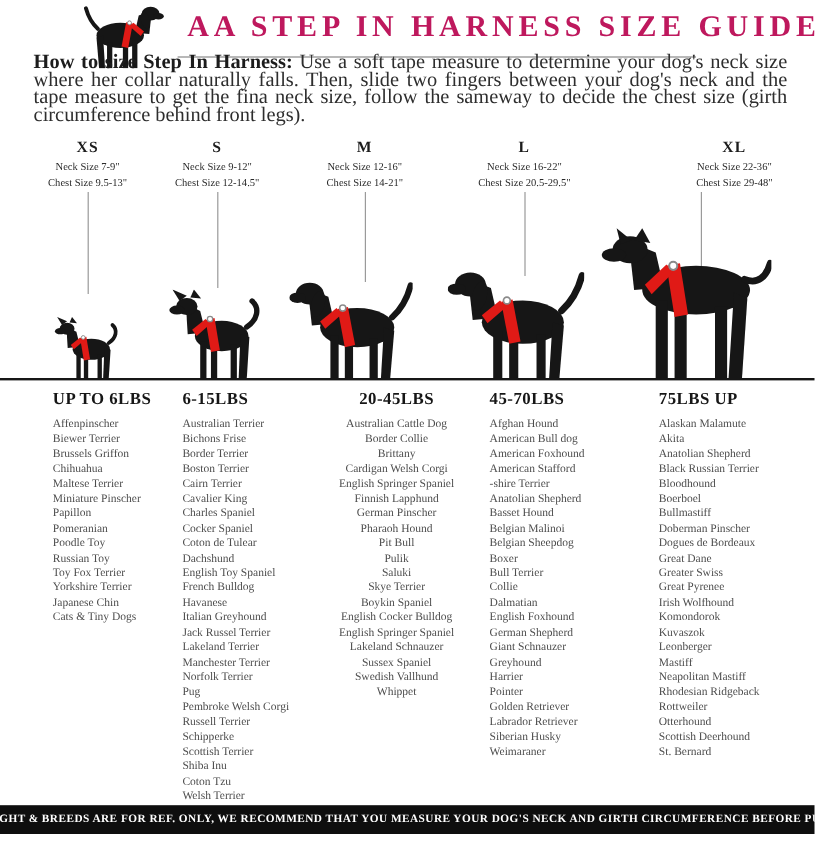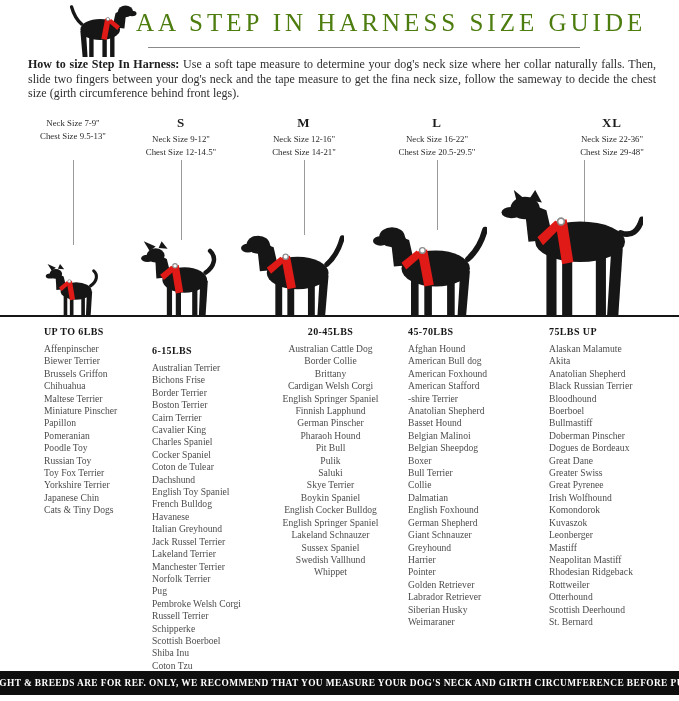--- a/index.html
+++ b/index.html
@@ -11,26 +11,26 @@
   
   .defs{position:absolute;width:0;height:0;overflow:hidden;}
   .ink{fill:var(--ink);}
   .tl{fill:none;stroke:var(--ink);stroke-linecap:round;}
   .t6{stroke-width:6;} .t5{stroke-width:5;}
   .band{fill:var(--red);}
   .ring{fill:#fff;stroke:#8b8b8b;stroke-width:1.5;}
 
   .logo-wrap{position:absolute;left:70px;top:2px;width:67px;height:55px;}
   .logo-wrap svg{width:100%;height:100%;display:block;transform:scaleX(-1);}
-  .page-title{position:absolute;left:136px;top:9px;width:470px;margin:0;font-size:25px;
-              font-weight:400;letter-spacing:4px;color:#4d7c0f;white-space:nowrap;}
+  .page-title{position:absolute;left:156px;top:9px;width:470px;margin:0;font-size:25px;
+              font-weight:700;letter-spacing:4px;color:#be185d;white-space:nowrap;}
   .title-rule{position:absolute;left:148px;top:47px;width:432px;height:1px;background:#8a8a8a;}
 
-  .instructions{position:absolute;left:28px;top:57px;width:628px;margin:0;
-                font-size:12px;line-height:14.6px;color:#2e2e2e;text-align:justify;}
+  .instructions{position:absolute;left:28px;top:45px;width:628px;margin:0;
+                font-size:17px;line-height:14.6px;color:#2e2e2e;text-align:justify;}
   .instructions b{font-weight:700;color:#1c1c1c;}
 
   .size-col{position:absolute;top:115px;width:132px;text-align:center;}
   .size-col .sz{font-size:13px;font-weight:700;color:#1c1c1c;letter-spacing:1px;}
   .size-col .ms{font-size:8.8px;color:#2a2a2a;margin-top:3px;}
   .p0{left:7px;} .p1{left:115px;} .p2{left:238px;} .p3{left:371px;} .p4{left:546px;}
 
   .conn{position:absolute;top:160px;width:1px;background:var(--cgray);}
   .k0{left:73px;height:85px;} .k1{left:181px;height:80px;} .k2{left:304px;height:75px;}
   .k3{left:437px;height:70px;} .k4{left:584px;height:62px;}
@@ -39,22 +39,22 @@
   .dogwrap svg{width:100%;height:100%;display:block;}
   .dw0{left:45px;top:264px;width:57px;height:52px;}
   .dw1{left:140px;top:241px;width:82px;height:75px;}
   .dw2{left:241px;top:230px;width:103px;height:86px;}
   .dw3{left:373px;top:221px;width:114px;height:95px;}
   .dw4{left:497px;top:190px;width:146px;height:126px;}
 
   .baseline{position:absolute;left:0;top:315px;width:679px;height:2px;background:#161616;}
 
   .breed-col{position:absolute;top:326px;width:125px;}
-  .b0{left:44px;} .b1{left:152px;margin-top:19px;} .b2{left:268px;text-align:center;} .b3{left:408px;} .b4{left:549px;font-family:Liberation Serif, serif;}
-  .bhead{font-size:10px;font-weight:700;color:#161616;letter-spacing:.4px;margin-bottom:6px;}
+  .b0{left:44px;} .b1{left:152px;} .b2{left:268px;text-align:center;} .b3{left:408px;} .b4{left:549px;font-family:Liberation Serif, serif;}
+  .bhead{font-size:14px;font-weight:700;color:#161616;letter-spacing:.4px;margin-bottom:6px;}
   .breed{font-size:9.6px;color:var(--btext);line-height:12.4px;}
 
   .footer{position:absolute;left:0;top:671px;width:679px;height:24px;background:var(--fbg);
           color:#fff;display:flex;align-items:center;justify-content:center;
           font-size:9.4px;font-weight:700;letter-spacing:.4px;white-space:nowrap;}
 </style>
 </head>
 <body>
 
 <div id="stage">
@@ -122,20 +122,21 @@
         <use href="#dog-med"></use>
       </svg>
   </div>
   <h1 class="page-title">AA STEP IN HARNESS SIZE GUIDE</h1>
   <div class="title-rule"></div>
 
   <p class="instructions"><b>How to size Step In Harness:</b><span> Use a soft tape measure to determine your dog's neck size where her collar naturally falls. Then, slide two fingers between your dog's neck and the tape measure to get the fina neck size, follow the sameway to decide the chest size (girth circumference behind front legs).</span></p>
 
   <div id="sizeRow">
       <div class="size-col p0">
+        <div class="sz">XS</div>
         <div class="ms">Neck Size 7-9"</div>
         <div class="ms">Chest Size 9.5-13"</div>
       </div>
       <div class="size-col p1">
         <div class="sz">S</div>
         <div class="ms">Neck Size 9-12"</div>
         <div class="ms">Chest Size 12-14.5"</div>
       </div>
       <div class="size-col p2">
         <div class="sz">M</div>
@@ -223,21 +224,21 @@
         <div class="breed">Havanese</div>
         <div class="breed">Italian Greyhound</div>
         <div class="breed">Jack Russel Terrier</div>
         <div class="breed">Lakeland Terrier</div>
         <div class="breed">Manchester Terrier</div>
         <div class="breed">Norfolk Terrier</div>
         <div class="breed">Pug</div>
         <div class="breed">Pembroke Welsh Corgi</div>
         <div class="breed">Russell Terrier</div>
         <div class="breed">Schipperke</div>
-        <div class="breed">Scottish Boerboel</div>
+        <div class="breed">Scottish Terrier</div>
         <div class="breed">Shiba Inu</div>
         <div class="breed">Coton Tzu</div>
         <div class="breed">Welsh Terrier</div>
       </div>
       <div class="breed-col b2">
         <div class="bhead">20-45LBS</div>
         <div class="breed">Australian Cattle Dog</div>
         <div class="breed">Border Collie</div>
         <div class="breed">Brittany</div>
         <div class="breed">Cardigan Welsh Corgi</div>

